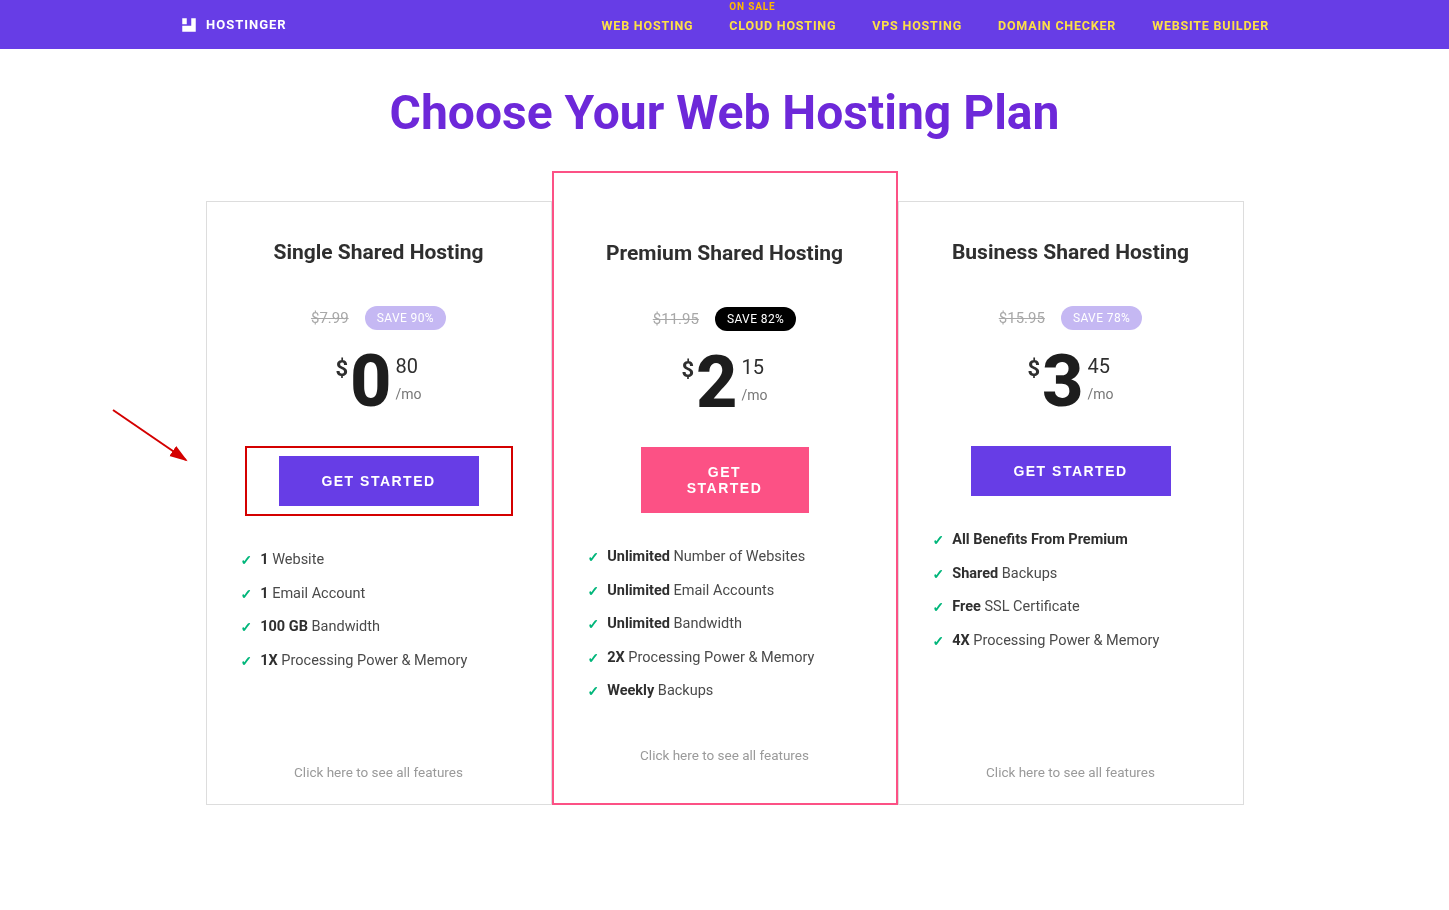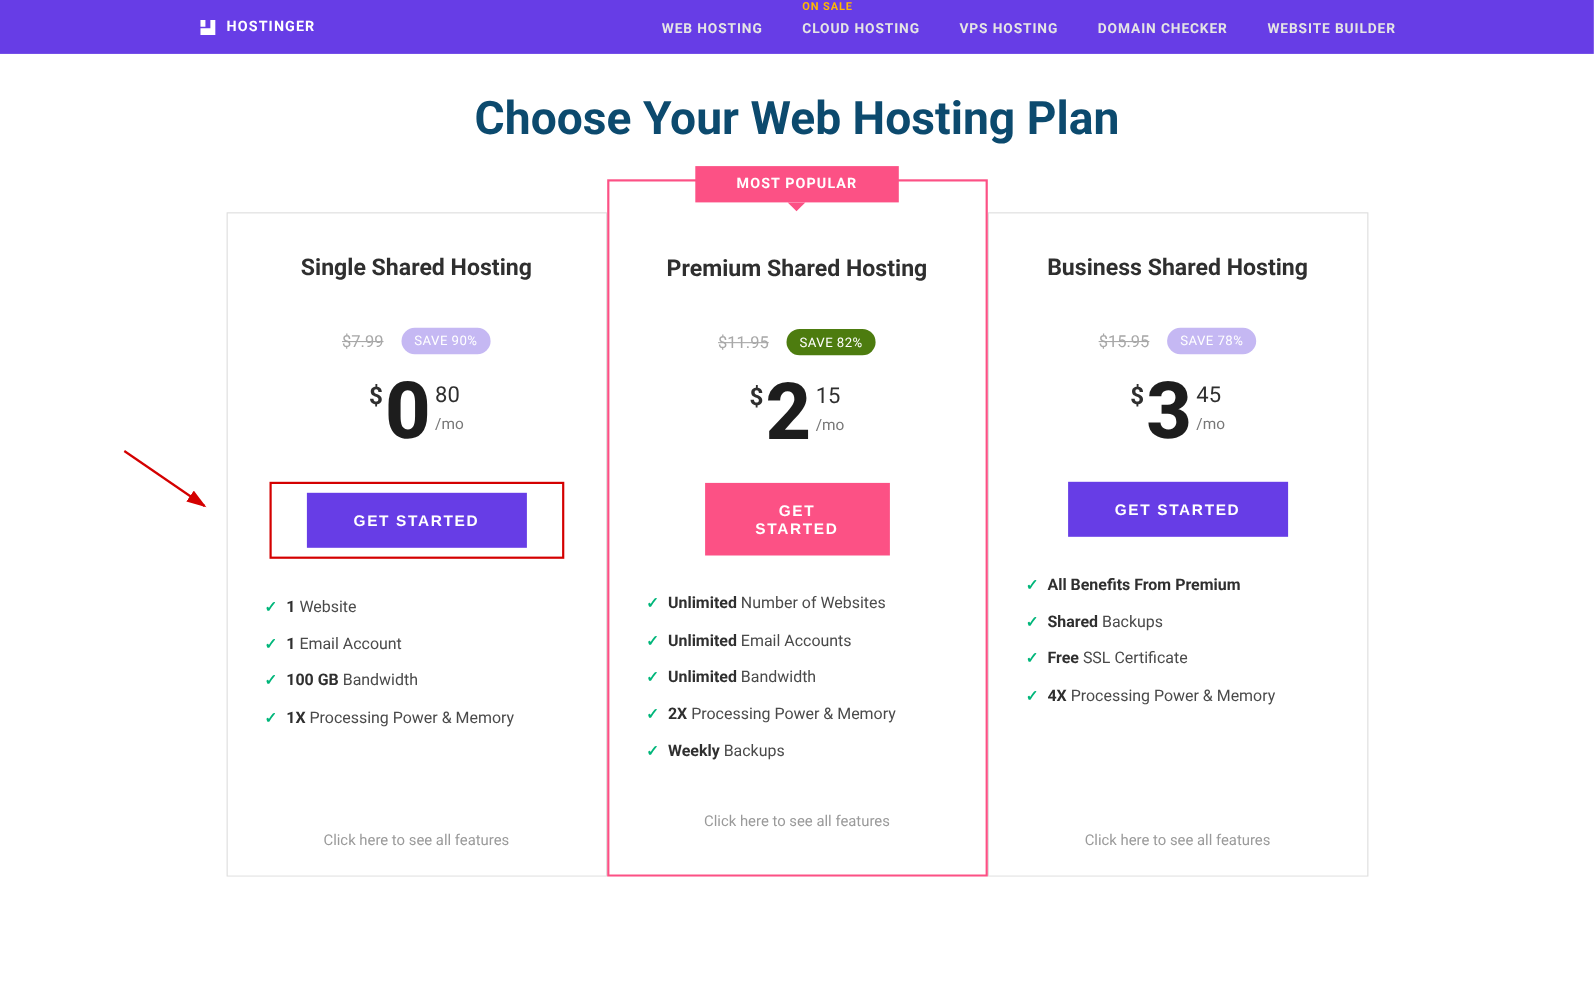--- a/index.html
+++ b/index.html
@@ -2,33 +2,33 @@
 <html><head>
 <meta charset="utf-8">
 <style>
 *{box-sizing:border-box;margin:0;padding:0;}
 body{font-family:-apple-system,BlinkMacSystemFont,"Segoe UI",Roboto,Helvetica,Arial,sans-serif;background:#fff;color:#2f2f2f;width:1449px;}
 .header{background:#673de6;height:49px;display:flex;align-items:center;padding:0 40px;}
 .logo{display:flex;align-items:center;margin-left:140px;gap:8px;color:#fff;font-weight:700;letter-spacing:1px;font-size:13px;}
 .logo-icon{width:18px;height:18px;}
 .nav{margin-left:auto;margin-right:140px;display:flex;align-items:center;gap:36px;}
 .nav-item{position:relative;text-align:right;}
-.nav-link{color:#e5e5e5;font-size:12.5px;font-weight:700;letter-spacing:0.8px;text-decoration:none;}
+.nav-link{color:#fde047;font-size:12.5px;font-weight:700;letter-spacing:0.8px;text-decoration:none;}
 .on-sale{position:absolute;top:-14px;left:0;font-size:10px;color:#ffb800;font-weight:700;letter-spacing:0.8px;white-space:nowrap;}
-.page-title{text-align:center;font-size:42px;font-weight:700;color:#0c4a6e;margin-top:35px;margin-bottom:60px;}
+.page-title{text-align:center;font-size:48px;font-weight:700;color:#6d28d9;margin-top:35px;margin-bottom:60px;}
 .plans{display:flex;justify-content:center;gap:0;padding:0 180px;}
 .plan{border:1px solid #ddd;width:346px;padding:38px 28px 24px;display:flex;flex-direction:column;align-items:center;background:#fff;}
 .plan.popular{border:2px solid #fc5185;position:relative;margin-top:-30px;padding-top:68px;padding-bottom:40px;z-index:2;}
 .popular-badge{position:absolute;top:-14px;left:50%;transform:translateX(-50%);background:#fc5185;color:#fff;font-size:13px;font-weight:700;letter-spacing:1px;padding:9px 38px;white-space:nowrap;}
 .popular-badge::after{content:"";position:absolute;bottom:-8px;left:50%;transform:translateX(-50%);width:0;height:0;border-left:8px solid transparent;border-right:8px solid transparent;border-top:8px solid #fc5185;}
 .plan-name{font-size:21px;font-weight:700;color:#2f2f2f;margin-bottom:42px;text-align:center;}
 .price-row{display:flex;align-items:center;gap:16px;margin-bottom:16px;}
 .old-price{color:#a8a8a8;text-decoration:line-through;font-size:15px;}
 .save-badge{background:#c5b8f3;color:#fff;font-size:12px;font-weight:400;padding:5px 12px;border-radius:14px;letter-spacing:0.4px;}
-.plan.popular .save-badge{background:#4d7c0f;}
+.plan.popular .save-badge{background:#000000;}
 .price-block{display:flex;align-items:flex-start;margin-bottom:28px;}
 .currency{font-size:22px;font-weight:700;color:#2f2f2f;margin-top:10px;margin-right:2px;}
 .price-whole{font-size:72px;font-weight:800;color:#1d1d1d;line-height:1;letter-spacing:-2px;}
 .price-right{display:flex;flex-direction:column;margin-left:6px;margin-top:8px;}
 .price-cents{font-size:20px;font-weight:400;color:#2f2f2f;}
 .per-month{font-size:14px;color:#777;margin-top:8px;}
 .cta-wrap{width:100%;display:flex;justify-content:center;margin-bottom:34px;}
 .cta{background:#673de6;color:#fff;border:none;padding:17px 40px;font-size:14px;font-weight:700;letter-spacing:1.5px;cursor:pointer;width:200px;}
 .plan.popular .cta{background:#fc5185;width:168px;padding:17px 30px;}
 .highlight-box{border:2.5px solid #d40000;padding:8px;width:268px;display:flex;justify-content:center;}
@@ -109,21 +109,20 @@
       <li>
           <span class="check">✓</span>
           <span class="feat-text"><strong>1X</strong><span> Processing Power &amp; Memory</span></span>
         </li>
     </ul>
     <div style="flex:1"></div>
     <div class="see-all">Click here to see all features</div>
   </div>
 
   <div class="plan popular">
-    <div class="popular-badge">MOST POPULAR</div>
     <div class="plan-name">Premium Shared Hosting</div>
     <div class="price-row">
       <span class="old-price">$11.95</span>
       <span class="save-badge">SAVE 82%</span>
     </div>
     <div class="price-block">
       <span class="currency">$</span>
       <span class="price-whole">2</span>
       <span class="price-right">
         <span class="price-cents">15</span>

